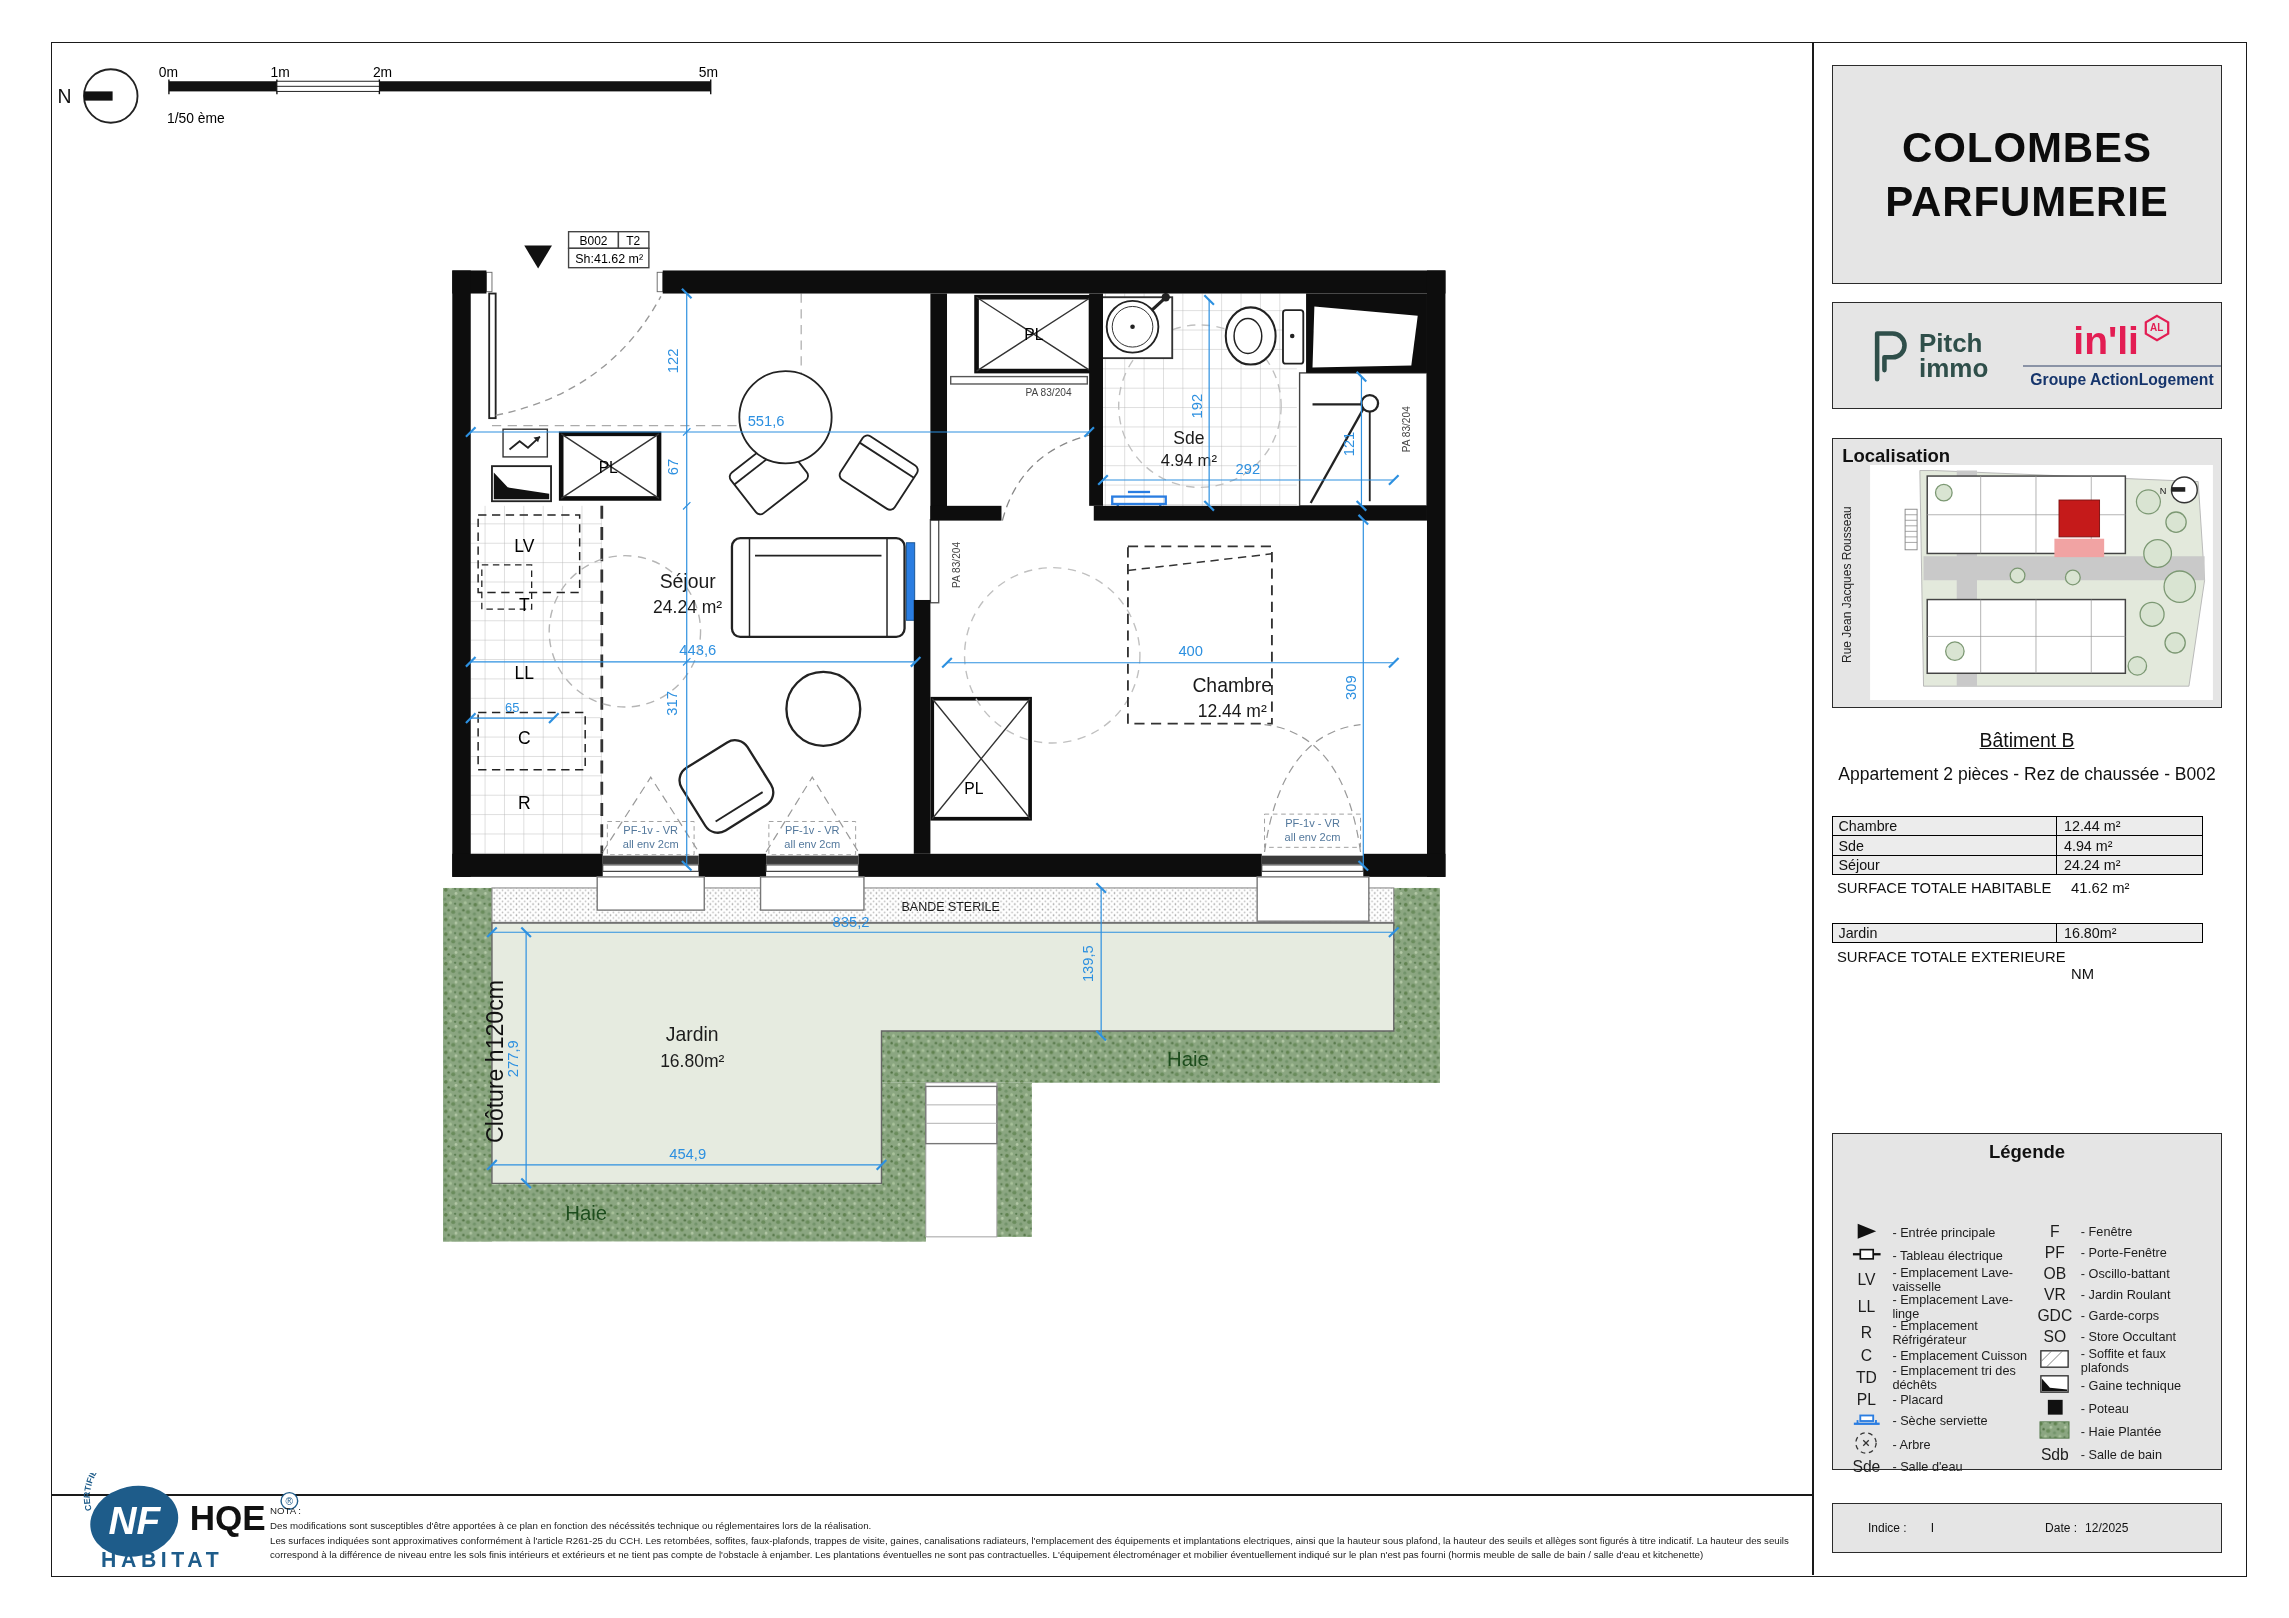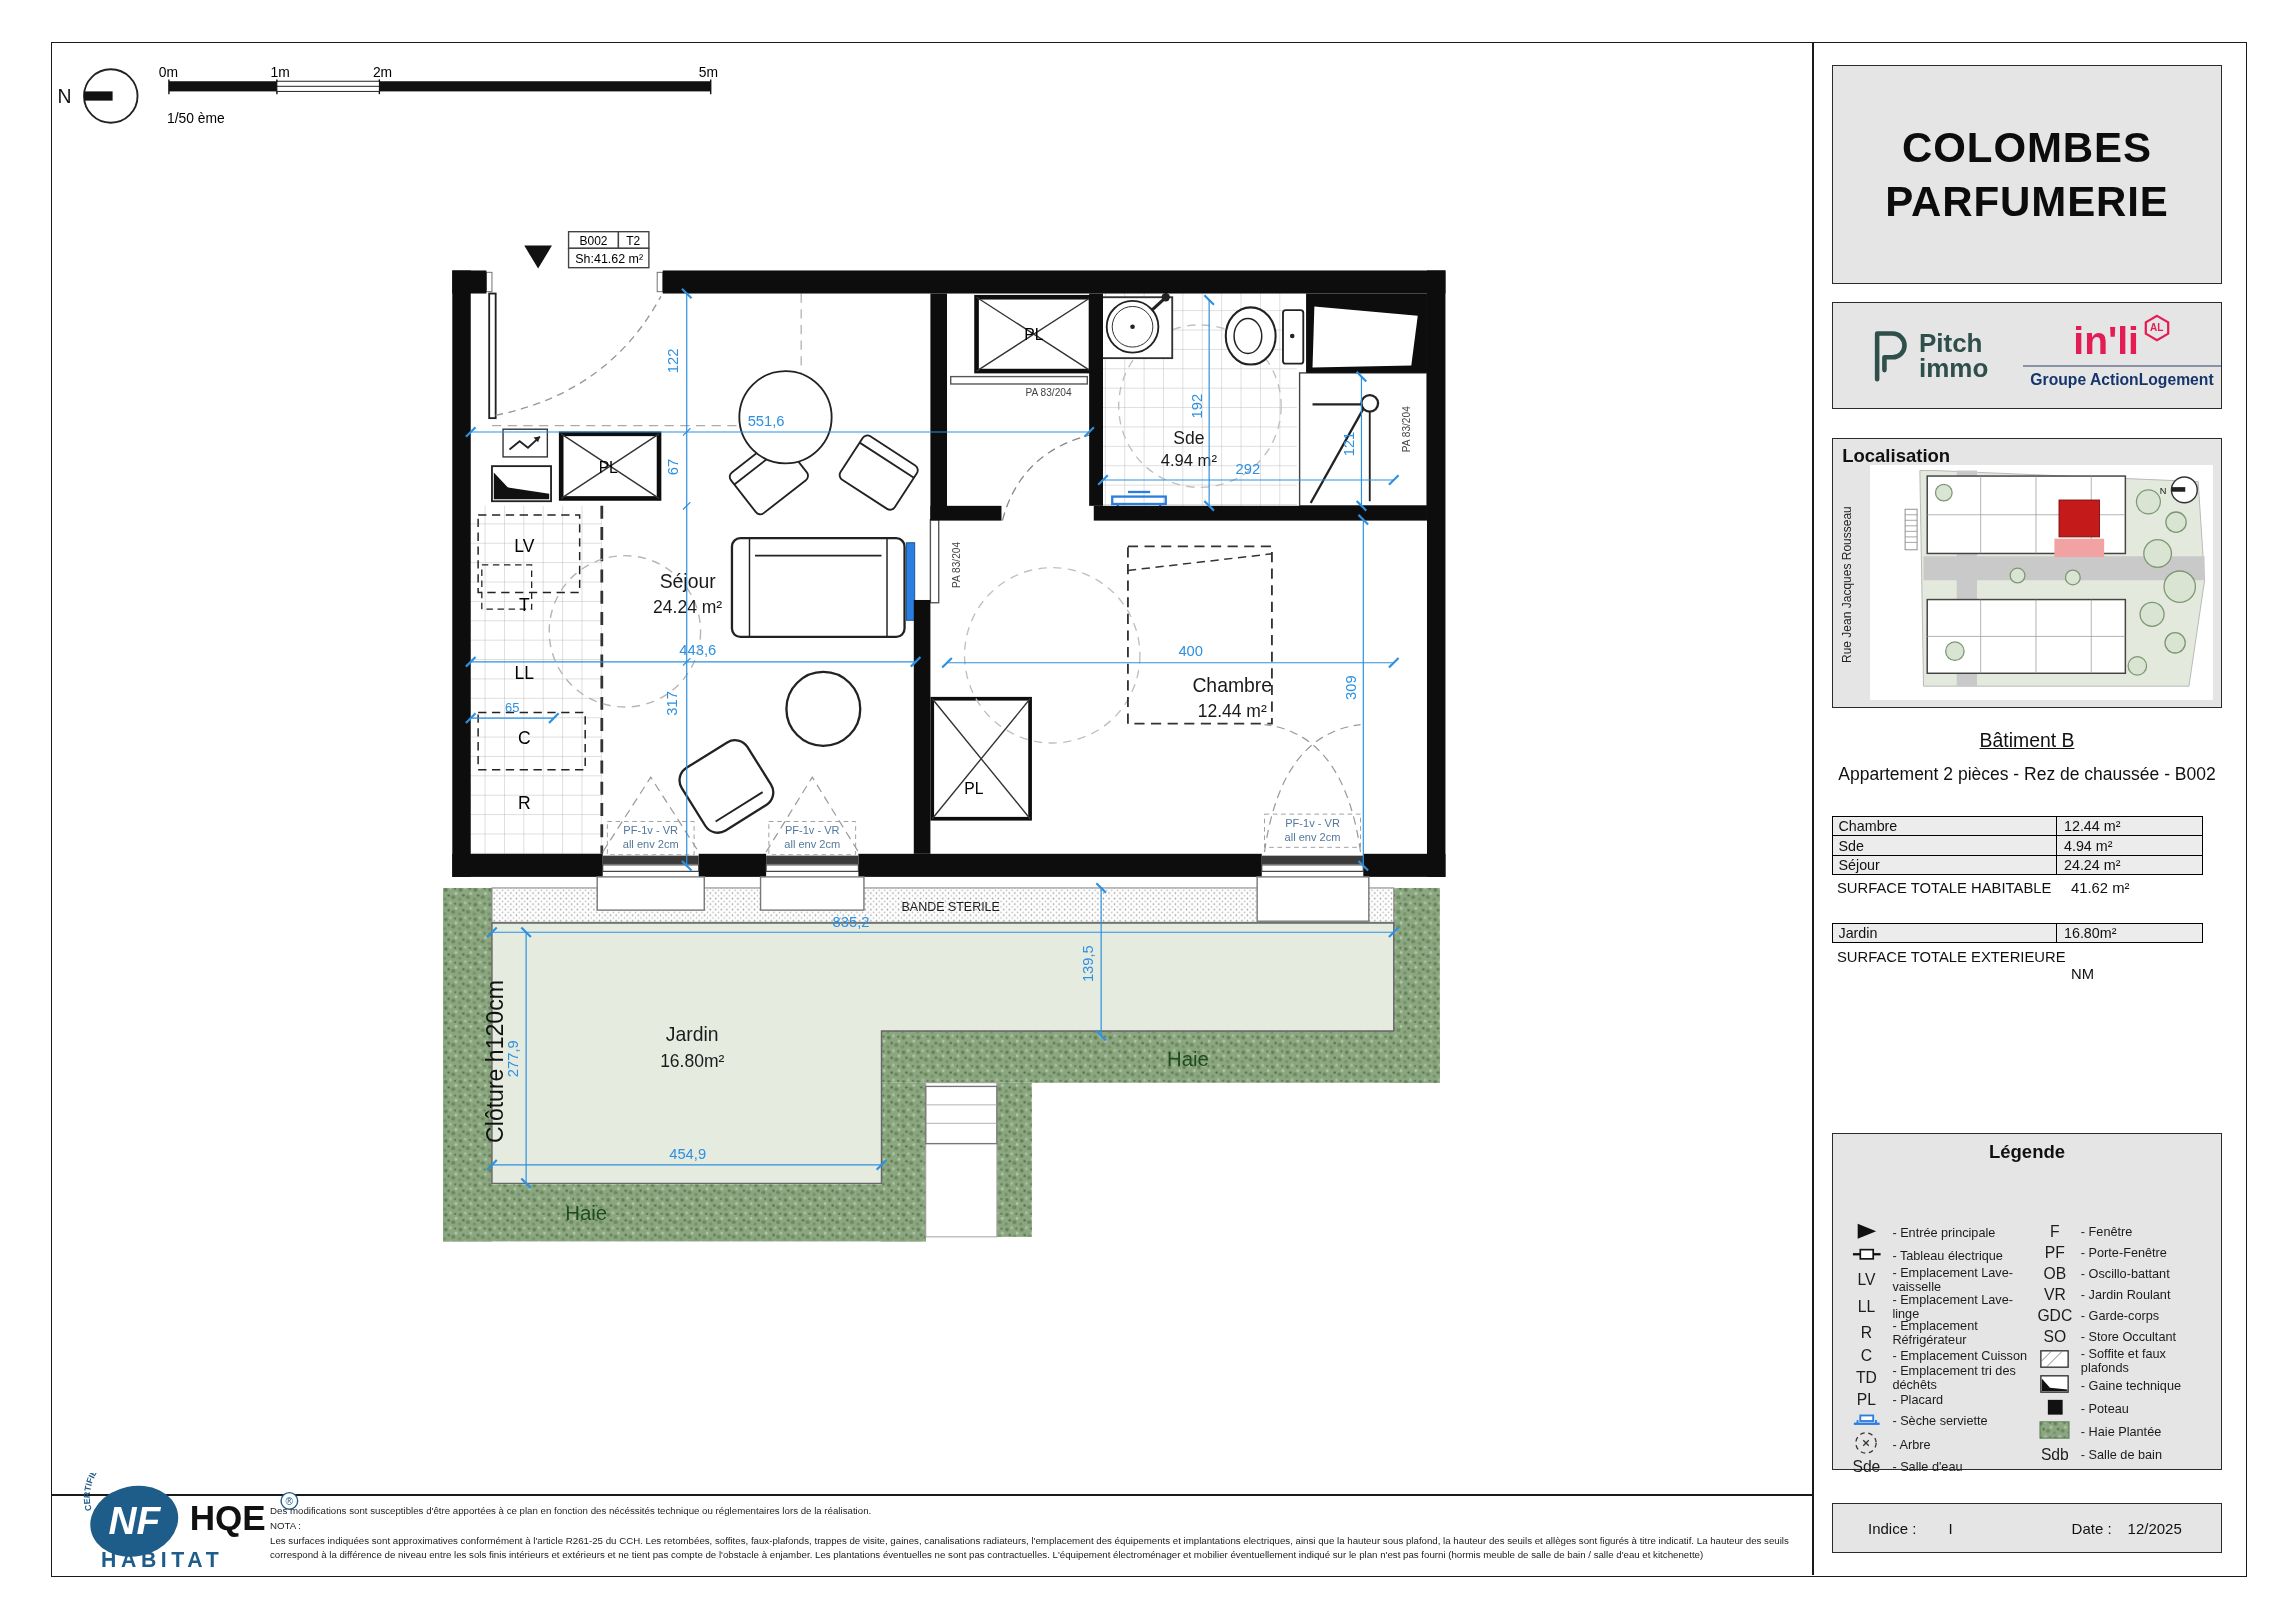--- a/index.html
+++ b/index.html
@@ -38,21 +38,21 @@
   .srow .val{width:138px;border-left:0.9px solid #000;padding-left:7.4px;align-self:stretch;display:flex;align-items:center;}
   .total-row{position:absolute;left:1837px;width:371px;font-size:14.8px;}
   .total-row .tval{position:absolute;left:234px;}
   .legend-box{left:1832px;top:1133px;width:390px;height:337px;border-width:1.4px;}
   .legend-title{position:absolute;top:7.4px;width:100%;text-align:center;font-size:18.5px;font-weight:bold;}
   .legend-cols{position:absolute;left:7.4px;right:3.7px;top:41px;bottom:3.7px;display:flex;margin-top:47px;}
   .lcol{width:50%;display:flex;flex-direction:column;}
   .lrow{display:flex;align-items:center;height:26.6px;}
   .lsym{width:52px;flex:none;text-align:center;font-size:15.7px;color:#1c1c1c;}
   .llab{font-size:12.7px;color:#1c1c1c;}
-  .indice-box{left:1832px;top:1503px;width:390px;height:50px;display:flex;align-items:center;font-size:15px;gap:8px;}
+  .indice-box{left:1832px;top:1503px;width:390px;height:50px;display:flex;align-items:center;font-size:12px;}
   .indice-box .sp1{margin-left:35px;} .indice-box .sp2{margin-left:24px;}
   .indice-box .sp3{margin-left:111px;} .indice-box .sp4{margin-left:8px;}
   
   .nota{position:absolute;left:270px;top:1504px;width:1537px;font-size:9.7px;line-height:14.8px;color:#222;overflow:hidden;}
   .nota div{white-space:nowrap;}
   #nf-logo{position:absolute;left:77px;top:1473px;}
 </style>
 </head>
 <body>
 
@@ -605,20 +605,20 @@
   <text x="62" y="66" font-size="42" font-weight="bold" font-style="italic" fill="#fff" text-anchor="middle">NF</text>
   <path id="nf-arc" d="M16 40 A 50 50 0 0 1 112 12" fill="none"></path>
   <text font-size="9.5" font-weight="bold" fill="#1e5c8a"><textPath href="#nf-arc">CERTIFIÉ PAR CÉQUAMI</textPath></text>
   <text x="122" y="62" font-size="38" font-weight="bold" fill="#111">HQE</text>
   <circle cx="230" cy="30" r="9" fill="#fff" stroke="#1e5c8a" stroke-width="1.5"></circle>
   <text x="230" y="34" font-size="11" fill="#1e5c8a" text-anchor="middle">®</text>
   <text x="26" y="102" font-size="23" font-weight="bold" fill="#1e5c8a" letter-spacing="5">HABITAT</text>
 </svg>
 
 <div class="nota">
+  <div>NOTA :</div>
   <div>Des modifications sont susceptibles d'être apportées à ce plan en fonction des nécéssités technique ou réglementaires lors de la réalisation.</div>
-  <div>NOTA :</div>
   <div>Les surfaces indiquées sont approximatives conformément à l'article R261-25 du CCH. Les retombées, soffites, faux-plafonds, trappes de visite, gaines, canalisations radiateurs, l'emplacement des équipements et implantations electriques, ainsi que la hauteur sous plafond, la hauteur des seuils et allèges sont figurés à titre indicatif. La hauteur des seuils</div>
   <div>correspond à la différence de niveau entre les sols finis intérieurs et extérieurs et ne tient pas compte de l'obstacle à enjamber. Les plantations éventuelles ne sont pas contractuelles. L'équipement électroménager et mobilier éventuellement indiqué sur le plan n'est pas fourni (hormis meuble de salle de bain / salle d'eau et kitchenette)</div>
 </div>
 
 </div>
 
 
 </body></html>

